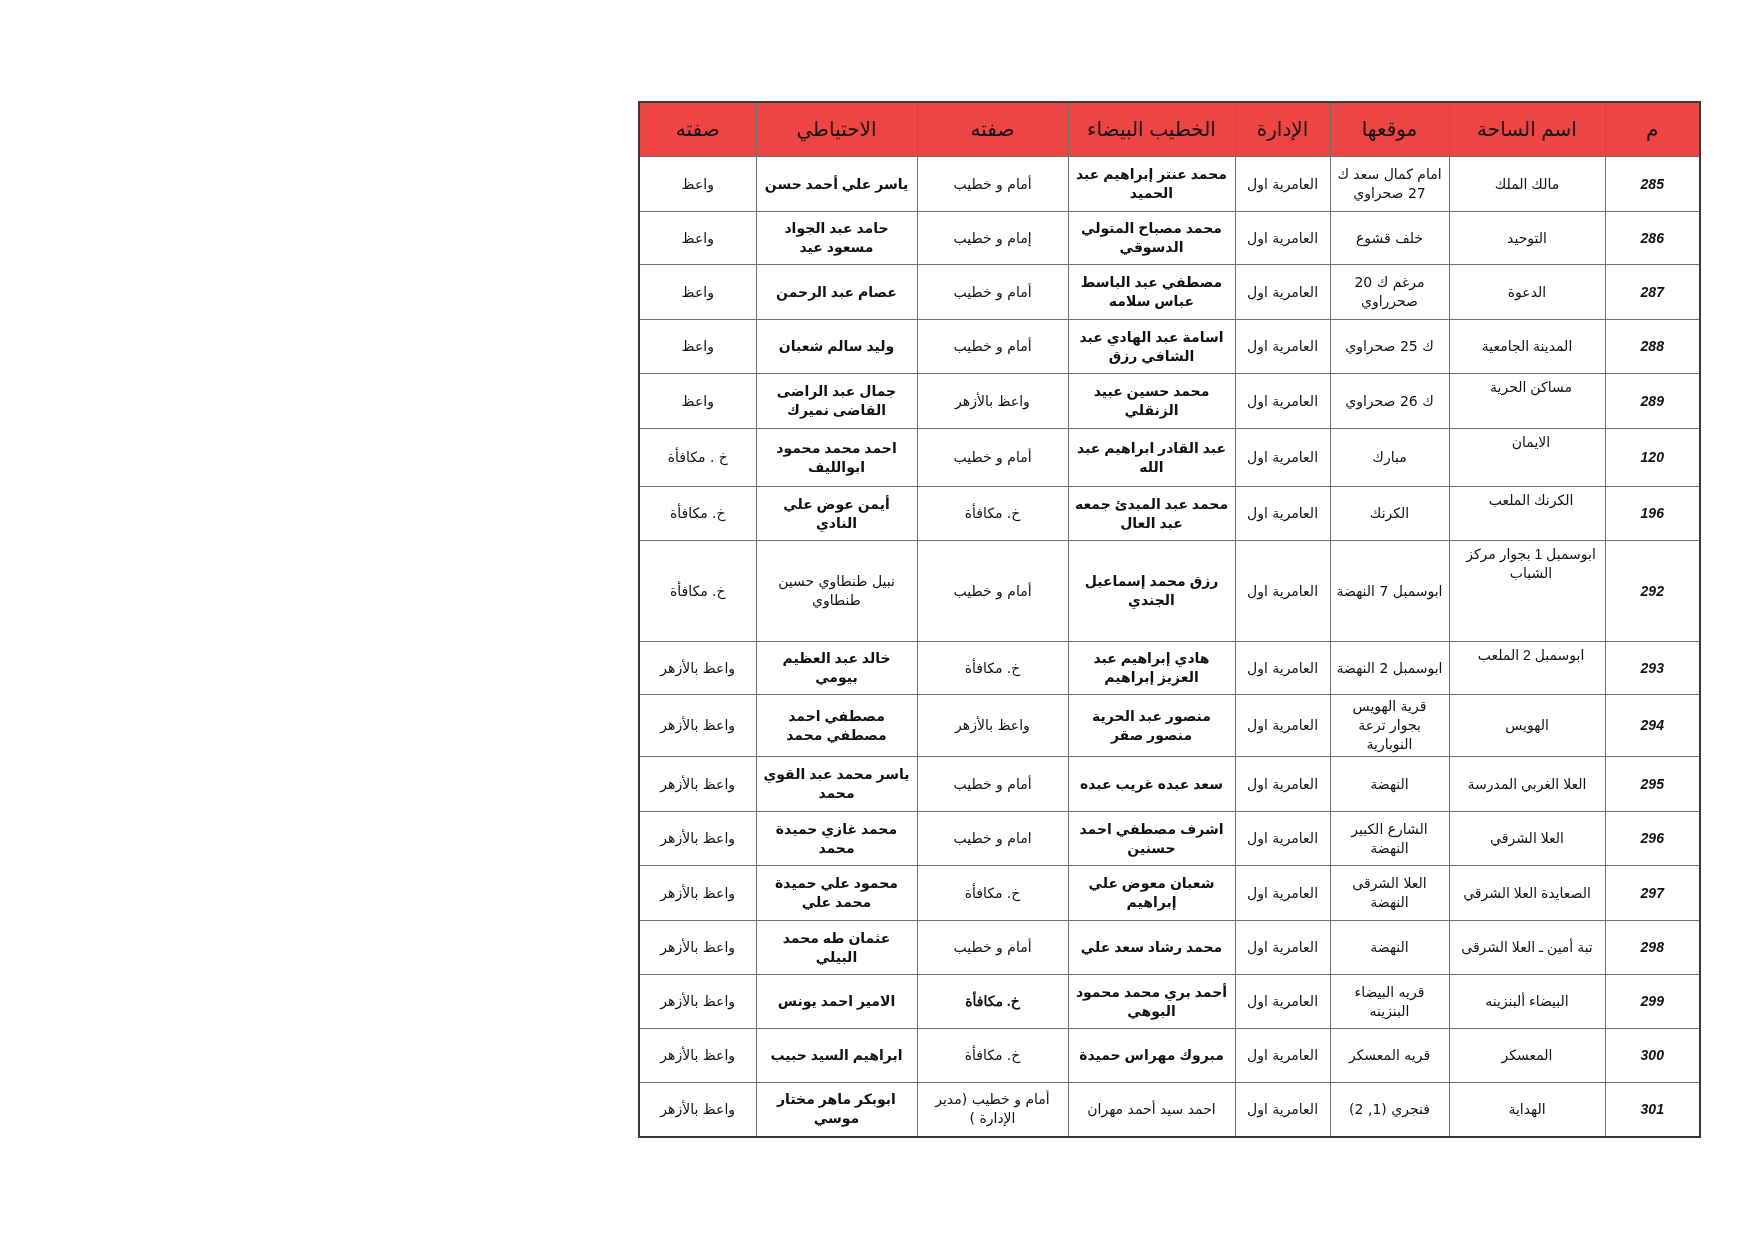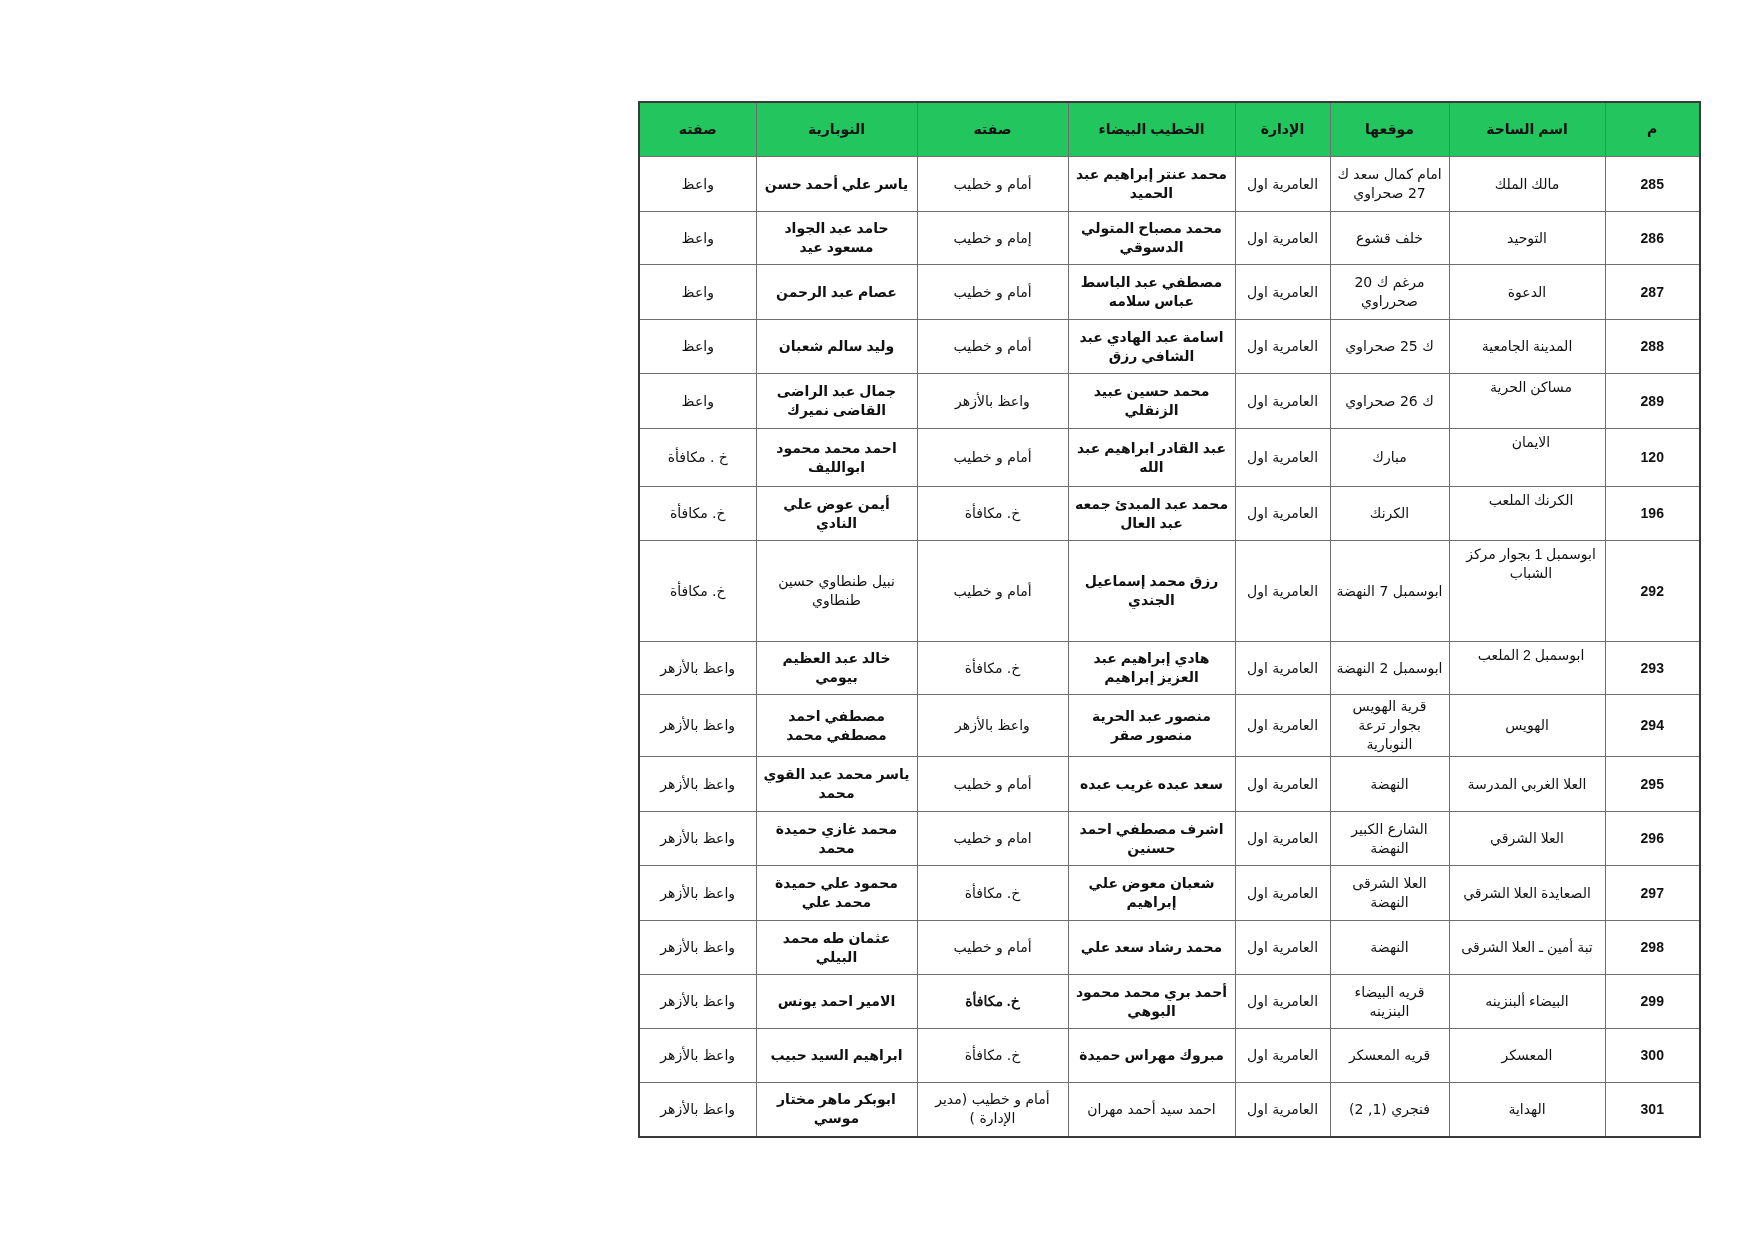--- a/index.html
+++ b/index.html
@@ -8,22 +8,22 @@
   .page { position: absolute; left: 0; top: 0; width: 1755px; height: 1241px; background: #fff; }
   table.roster {
     position: absolute; left: 638px; top: 101px; width: 1061px;
     border-collapse: collapse; table-layout: fixed; direction: rtl;
     border: 2px solid #3a3a3a;
   }
   table.roster th, table.roster td {
     border: 1.5px solid #6e6e6e; text-align: center; vertical-align: middle;
     padding: 2px 6px; color: #111; font-size: 14px; line-height: 19px;
   }
-  table.roster th { background: #22c55e; font-weight: bold; height: 49px; font-size: 14px; }
-  td.num { font-weight: bold; font-size: 17px; text-align: right; padding-right: 20px; direction: ltr; }
+  table.roster th { background: #ef4444; font-weight: normal; height: 49px; font-size: 20px; }
+  td.num { font-weight: bold; font-size: 17px; text-align: right; padding-right: 20px; direction: ltr; font-style: italic; }
   td.name { font-weight: normal; }
   td.name.top { vertical-align: top; padding-top: 4px; padding-left: 14px; }
   td.bold { font-weight: bold; }
   td.light { font-weight: normal; color: #333; font-family: "DejaVu Sans", sans-serif; font-size: 13px; }
   td.bolded { font-weight: bold; color: #111; font-family: "Liberation Sans", sans-serif; font-size: 14px; }
 </style>
 </head>
 <body>
 
 <div class="page">
@@ -39,21 +39,21 @@
       <col style="width:117px">
     </colgroup>
     <thead>
       <tr>
         <th>م</th>
         <th>اسم الساحة</th>
         <th>موقعها</th>
         <th>الإدارة</th>
         <th>الخطيب البيضاء</th>
         <th>صفته</th>
-        <th>النوبارية</th>
+        <th>الاحتياطي</th>
         <th>صفته</th>
       </tr>
     </thead>
     <tbody id="rows">
         <tr style="height: 55px;">
           <td class="num">285</td>
           <td class="name">مالك الملك</td>
           <td class="light">امام كمال سعد ك 27 صحراوي</td>
           <td class="light">العامرية اول</td>
           <td class="bold">محمد عنتر إبراهيم عبد الحميد</td>

